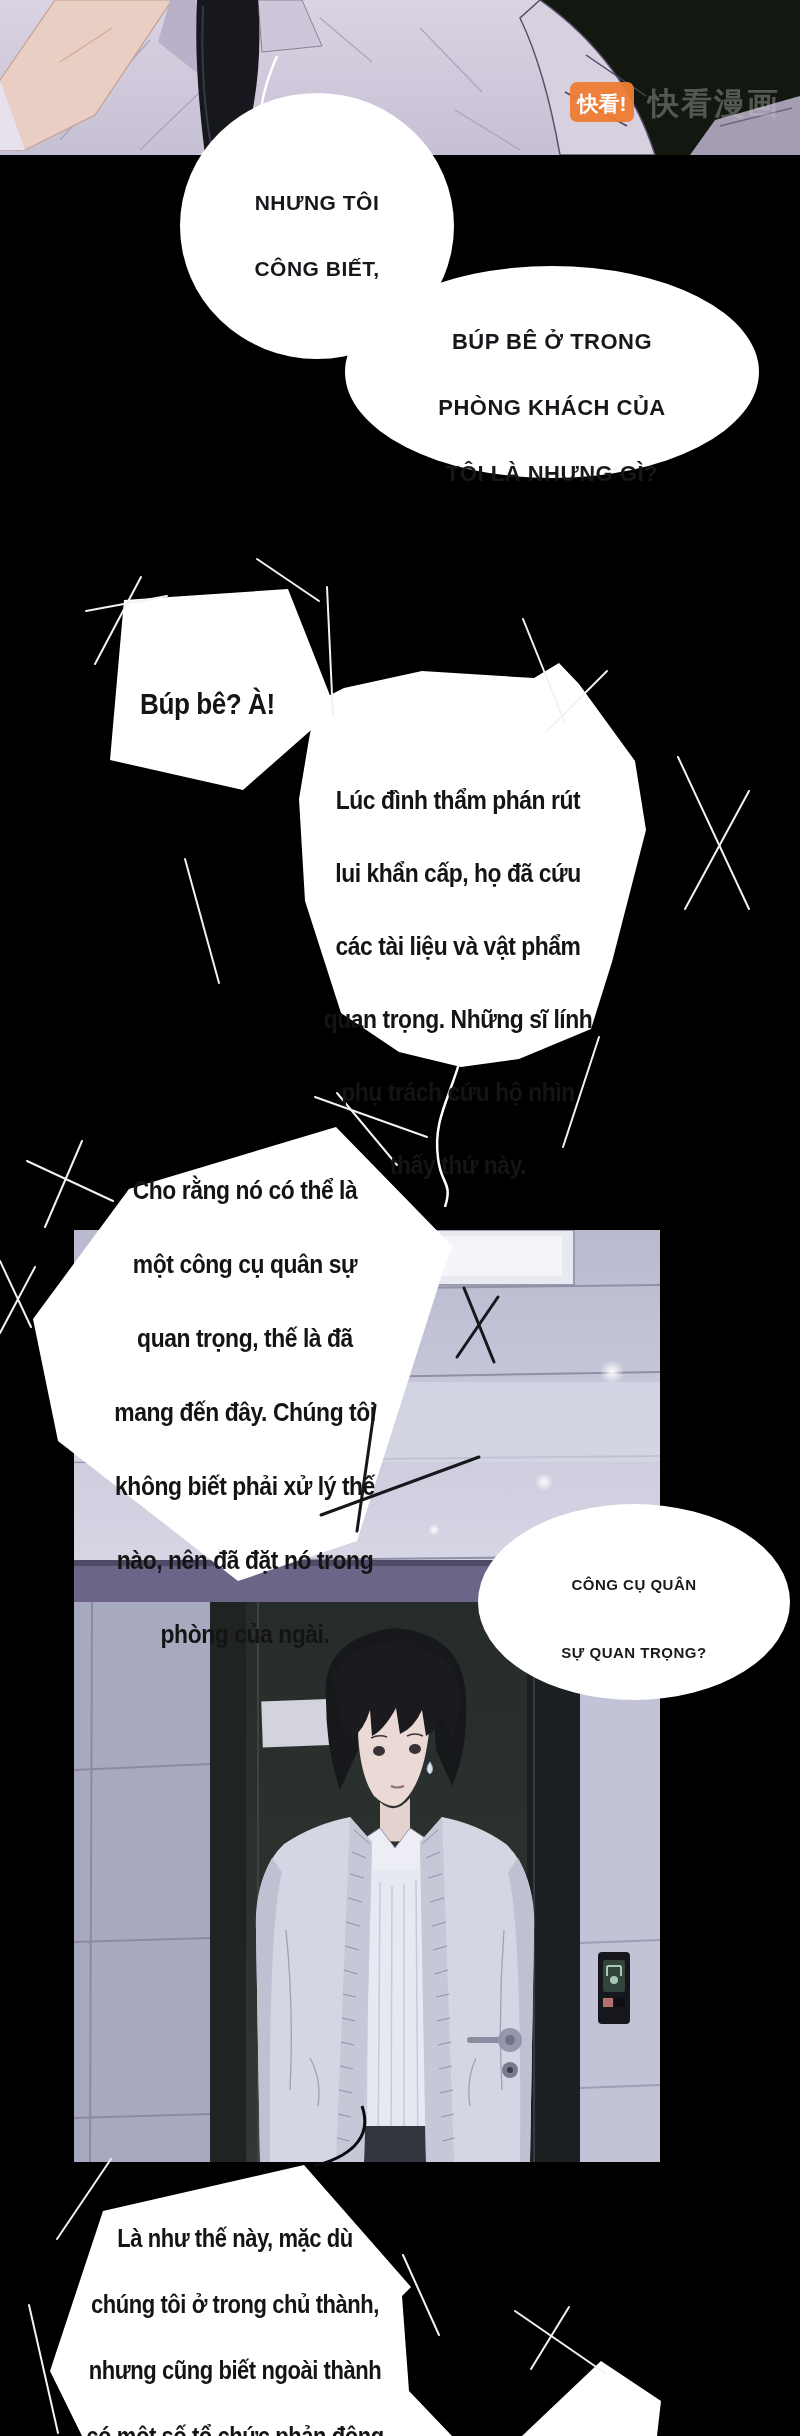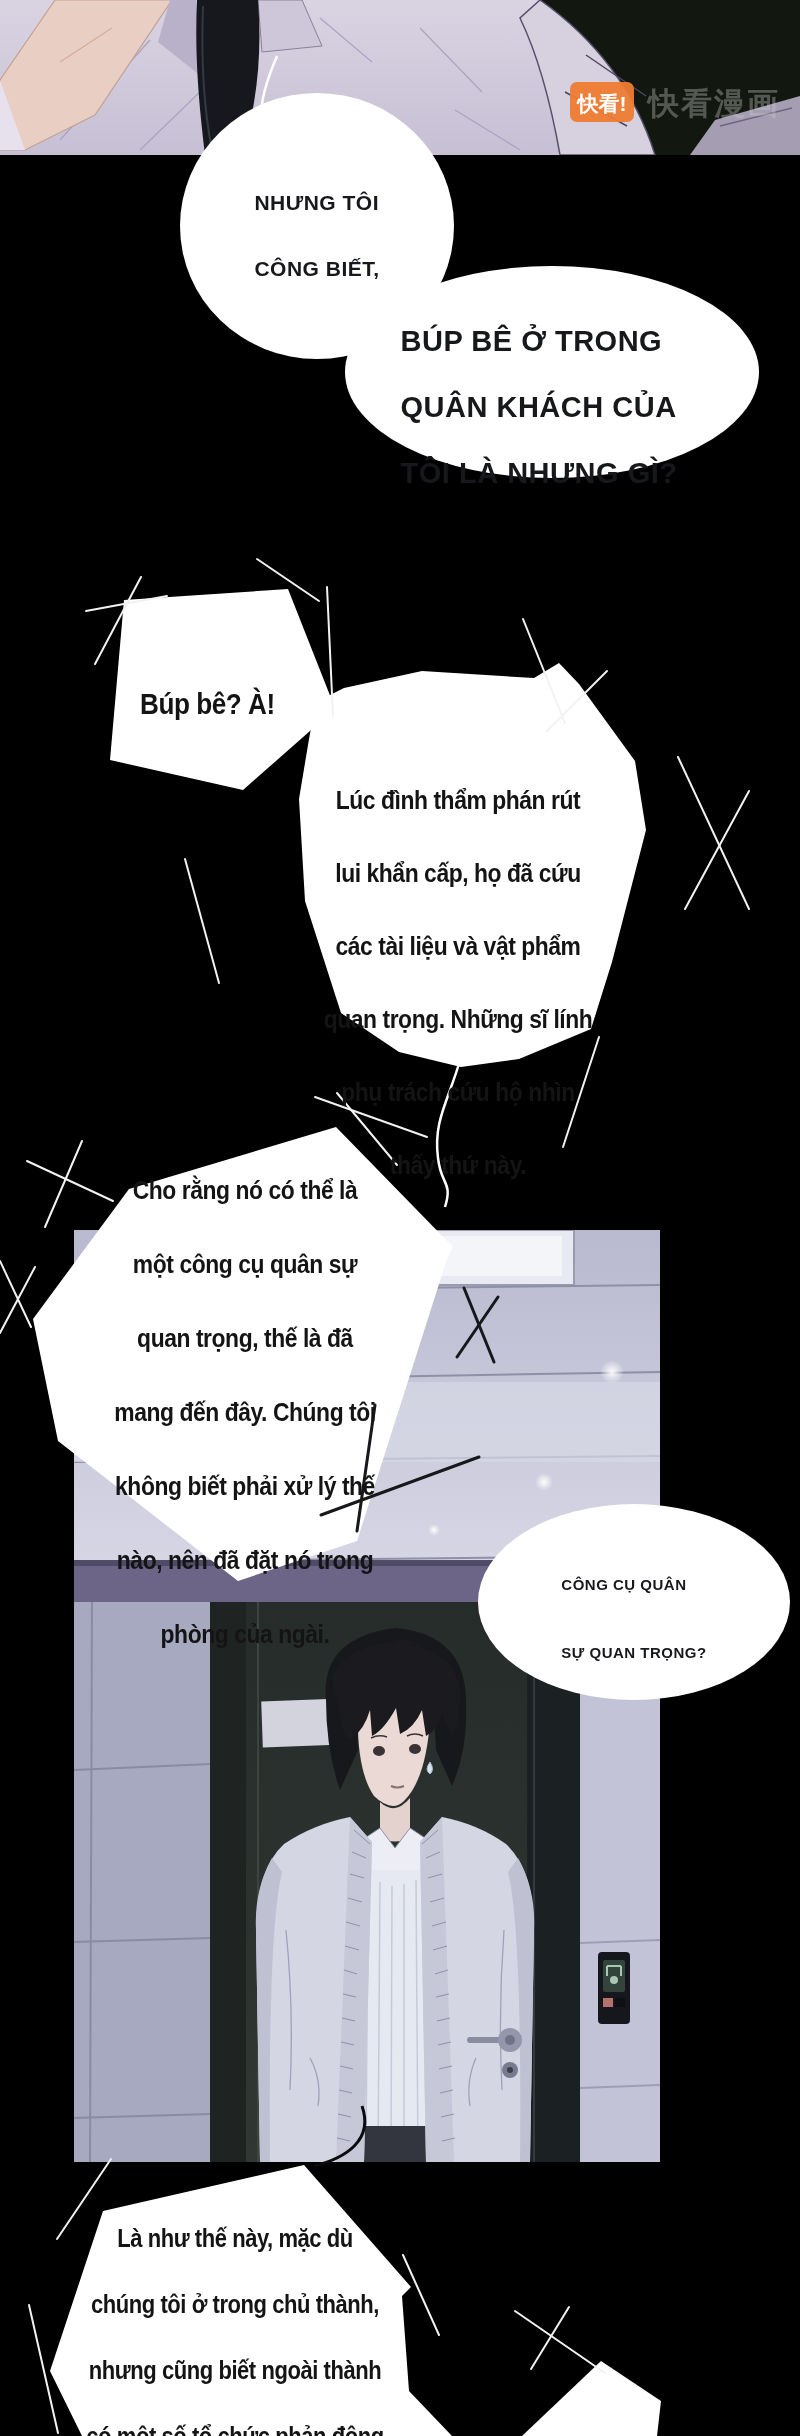--- a/index.html
+++ b/index.html
@@ -1,21 +1,21 @@
 <!DOCTYPE html>
 <html><head>
 <meta charset="utf-8">
 <style>
   html,body{margin:0;padding:0;background:#000;}
   body{width:800px;height:2436px;position:relative;overflow:hidden;
        font-family:"Liberation Sans","DejaVu Sans",sans-serif;}
   .abs{position:absolute;}
   
   .bubble-ellipse{background:#fff;border-radius:50%;z-index:3;}
-  .rb-text{z-index:4;color:#17181c;font-weight:700;text-align:left;
+  .rb-text{z-index:4;color:#17181c;font-weight:700;text-align:center;
            white-space:pre;letter-spacing:.5px;}
   
   .ab-text{z-index:4;color:#141414;font-weight:700;text-align:center;
            white-space:pre;letter-spacing:-.5px;}
   .center-x{transform:translateX(-50%) scaleX(.88);transform-origin:center top;}
   svg{display:block;}
   #overlay{z-index:2;pointer-events:none;}
   #artwork{z-index:1;}
   #photo{z-index:1;}
 </style>
@@ -221,22 +221,22 @@
   <path d="M362,2106 C374,2140 346,2158 314,2166" stroke="#0b0b0e" stroke-width="3" fill="none"></path>
 </svg>
 
 <div class="abs bubble-ellipse" style="left:180px;top:93px;width:274px;height:266px"></div>
 <div class="abs bubble-ellipse" style="left:345px;top:266px;width:414px;height:212px"></div>
 <div class="abs bubble-ellipse" style="left:478px;top:1504px;width:312px;height:196px"></div>
 
 <div class="abs rb-text" style="left:317px;top:186px;transform:translateX(-50%);font-size:21px;line-height:33px"><span>NHƯNG TÔI</span><br>
 <span>CÔNG BIẾT,</span></div>
 
-<div class="abs rb-text" style="left:539px;top:325px;transform:translateX(-50%);font-size:29px;line-height:33px"><span>BÚP BÊ Ở TRONG</span><br>
-<span>QUÂN KHÁCH CỦA</span><br>
+<div class="abs rb-text" style="left:552px;top:325px;transform:translateX(-50%);font-size:22px;line-height:33px"><span>BÚP BÊ Ở TRONG</span><br>
+<span>PHÒNG KHÁCH CỦA</span><br>
 <span>TÔI LÀ NHƯNG GÌ?</span></div>
 
 <div class="abs ab-text" style="left:140px;top:688px;font-size:29px;transform:scaleX(.9);transform-origin:left top"><span>Búp bê? À!</span></div>
 
 <div class="abs ab-text center-x" style="left:458px;top:782px;font-size:26px;line-height:36.5px"><span>Lúc đình thẩm phán rút</span><br>
 <span>lui khẩn cấp, họ đã cứu</span><br>
 <span>các tài liệu và vật phẩm</span><br>
 <span>quan trọng. Những sĩ lính</span><br>
 <span>phụ trách cứu hộ nhìn</span><br>
 <span>thấy thứ này.</span></div>

